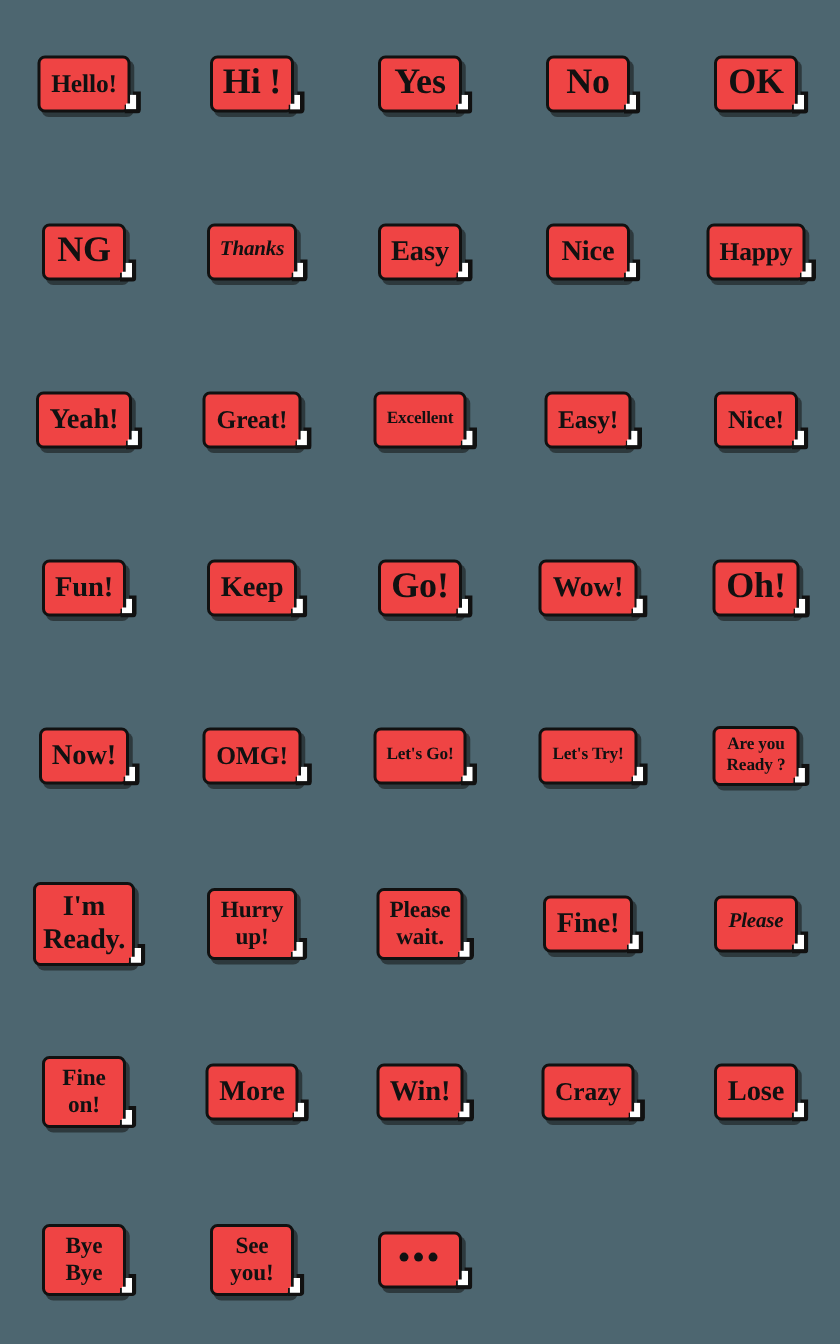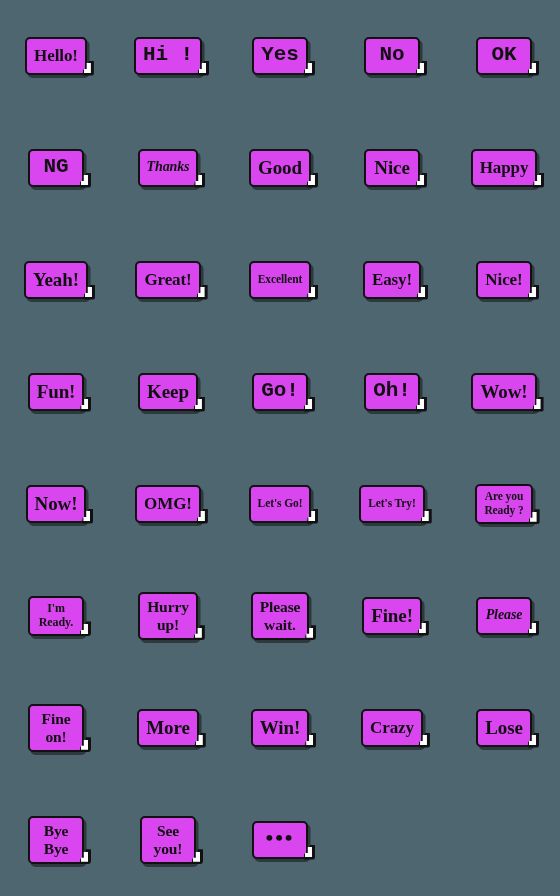--- a/index.html
+++ b/index.html
@@ -29,21 +29,21 @@
     width: 112px;
     height: 112px;
     display: flex;
     align-items: center;
     justify-content: center;
   }
 
   
   .bubble {
     position: relative;
-    background: #d946ef;
+    background: #ef4444;
     border: 2.5px solid #111111;
     border-radius: 5px;
     min-width: 56px;
     max-width: 68px;
     min-height: 38px;
     padding: 4px 7px 5px 7px;
     display: flex;
     align-items: center;
     justify-content: center;
     box-shadow: 2.5px 3px 0 0 rgba(20,20,20,0.55);
@@ -74,28 +74,28 @@
     color: #111111;
     font-weight: bold;
     font-family: "Liberation Serif", "DejaVu Serif", serif;
     text-align: center;
     line-height: 1.05;
     white-space: pre-line;
     letter-spacing: -0.1px;
   }
 
   
-  .sz-xl  { font-size: 21px; font-family: Liberation Mono, monospace; }
+  .sz-xl  { font-size: 24px; }
   .sz-lg  { font-size: 19px; }
   .sz-md  { font-size: 17px; }
   .sz-sm  { font-size: 14px; font-style: italic; }
   .sz-xs  { font-size: 11.5px; }
 
   .sz-two-lg { font-size: 15.5px; line-height: 1.12; }
-  .sz-two-md { font-size: 12px; line-height: 1.12; }
+  .sz-two-md { font-size: 19px; line-height: 1.12; }
   .sz-two-sm { font-size: 11.5px; line-height: 1.15; }
 
   .dots {
     font-size: 22px;
     letter-spacing: 2px;
     line-height: 0.6;
     padding-bottom: 4px;
   }
 </style>
 </head>
@@ -146,21 +146,21 @@
     </div>
     <div class="sticker-cell">
       <div class="bubble">
         <span class="bubble-text sz-sm">Thanks</span>
         <span class="tail-outer"></span>
         <span class="tail-inner"></span>
       </div>
     </div>
     <div class="sticker-cell">
       <div class="bubble">
-        <span class="bubble-text sz-lg">Good</span>
+        <span class="bubble-text sz-lg">Easy</span>
         <span class="tail-outer"></span>
         <span class="tail-inner"></span>
       </div>
     </div>
     <div class="sticker-cell">
       <div class="bubble">
         <span class="bubble-text sz-lg">Nice</span>
         <span class="tail-outer"></span>
         <span class="tail-inner"></span>
       </div>
@@ -223,28 +223,28 @@
     </div>
     <div class="sticker-cell">
       <div class="bubble">
         <span class="bubble-text sz-xl">Go!</span>
         <span class="tail-outer"></span>
         <span class="tail-inner"></span>
       </div>
     </div>
     <div class="sticker-cell">
       <div class="bubble">
+        <span class="bubble-text sz-lg">Wow!</span>
+        <span class="tail-outer"></span>
+        <span class="tail-inner"></span>
+      </div>
+    </div>
+    <div class="sticker-cell">
+      <div class="bubble">
         <span class="bubble-text sz-xl">Oh!</span>
-        <span class="tail-outer"></span>
-        <span class="tail-inner"></span>
-      </div>
-    </div>
-    <div class="sticker-cell">
-      <div class="bubble">
-        <span class="bubble-text sz-lg">Wow!</span>
         <span class="tail-outer"></span>
         <span class="tail-inner"></span>
       </div>
     </div>
     <div class="sticker-cell">
       <div class="bubble">
         <span class="bubble-text sz-lg">Now!</span>
         <span class="tail-outer"></span>
         <span class="tail-inner"></span>
       </div>

